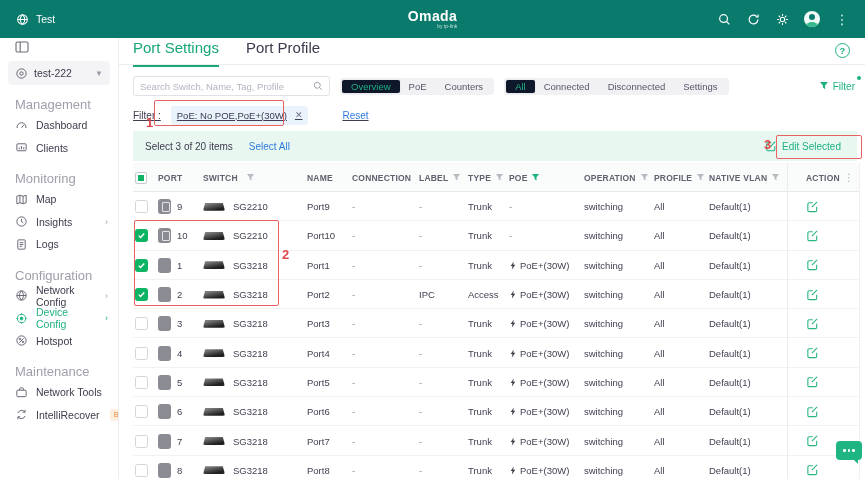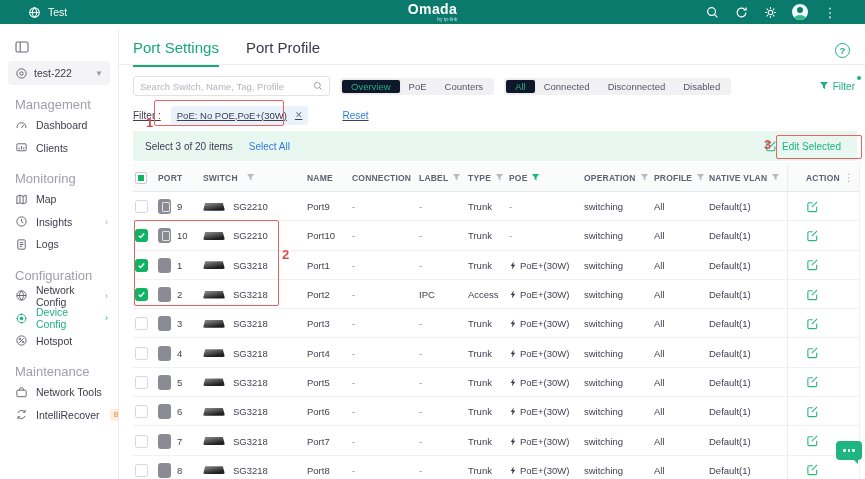--- a/index.html
+++ b/index.html
@@ -1,21 +1,21 @@
 <!DOCTYPE html>
 <html><head>
 <meta charset="utf-8">
 <style>
   * { margin:0; padding:0; box-sizing:border-box; }
   html,body { width:865px; height:479px; overflow:hidden; }
   body { font-family:"Liberation Sans", sans-serif; background:#fff; position:relative; color:#3e3e50; }
 
   
-  .topbar { position:absolute; top:0; left:0; width:865px; height:24px; background:#097a6b;
-            display:flex; align-items:center; padding:0 28px; color:#fff; z-index:30; }
+  .topbar { position:absolute; top:0; left:0; width:865px; height:38px; background:#097a6b;
+            display:flex; align-items:center; padding:0 16px; color:#fff; z-index:30; }
   .topbar-left { display:flex; align-items:center; gap:7px; font-size:10.5px; }
   .topbar-left svg { width:13px; height:13px; display:block; }
   .logo-wrap { position:absolute; left:50%; top:50%; transform:translate(-50%,-50%); text-align:center; line-height:1; }
   .logo-main { font-size:14px; font-weight:bold; letter-spacing:.4px; }
   .logo-sub { font-size:5px; opacity:.75; text-align:right; margin-top:1px; }
   .topbar-right { margin-left:auto; display:flex; align-items:center; gap:15px; }
   .tb-icon { width:14px; height:14px; display:flex; align-items:center; justify-content:center; cursor:pointer; }
   .tb-icon svg { width:13px; height:13px; display:block; }
   .kebab { font-size:13px; line-height:1; letter-spacing:0; opacity:.95; }
   .avatar { width:16px; height:16px; border-radius:50%; background:#f2faf7; overflow:hidden; position:relative; }
@@ -327,21 +327,21 @@
     </div>
     <div class="seg">
         <div class="seg-opt active">Overview</div>
         <div class="seg-opt">PoE</div>
         <div class="seg-opt">Counters</div>
       </div>
     <div class="seg">
         <div class="seg-opt active">All</div>
         <div class="seg-opt">Connected</div>
         <div class="seg-opt">Disconnected</div>
-        <div class="seg-opt">Disabled</div>
+        <div class="seg-opt">Settings</div>
       </div>
     <div class="filter-toggle">
       <svg viewBox="0 0 10 10">
           <path d="M1 1h8L6.1 4.6v3.6L3.9 6.6V4.6z" fill="currentColor"></path>
         </svg>
       <span>Filter</span>
       <span class="filter-dot"></span>
     </div>
   </div>
 

